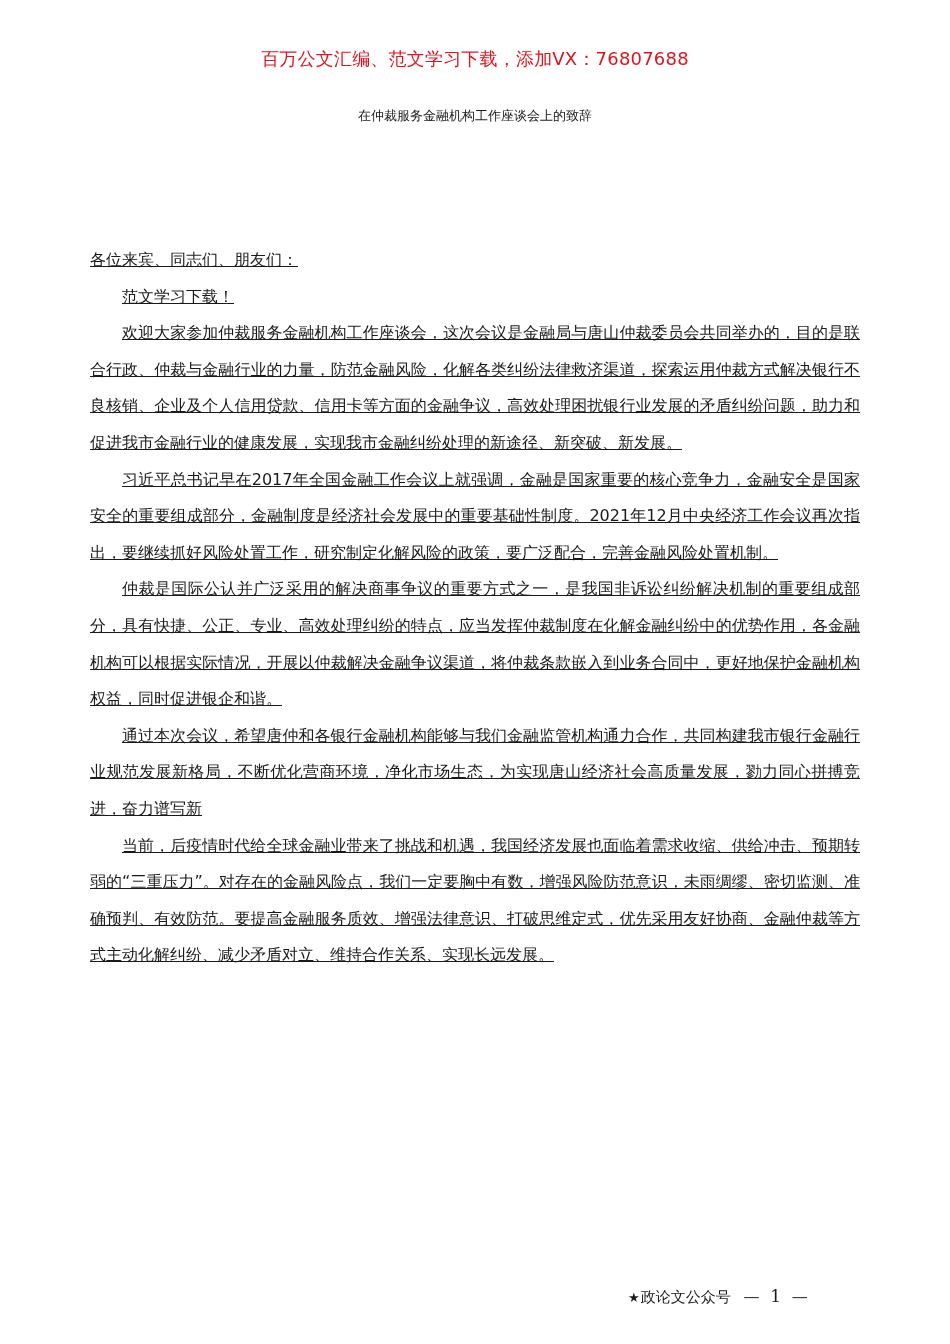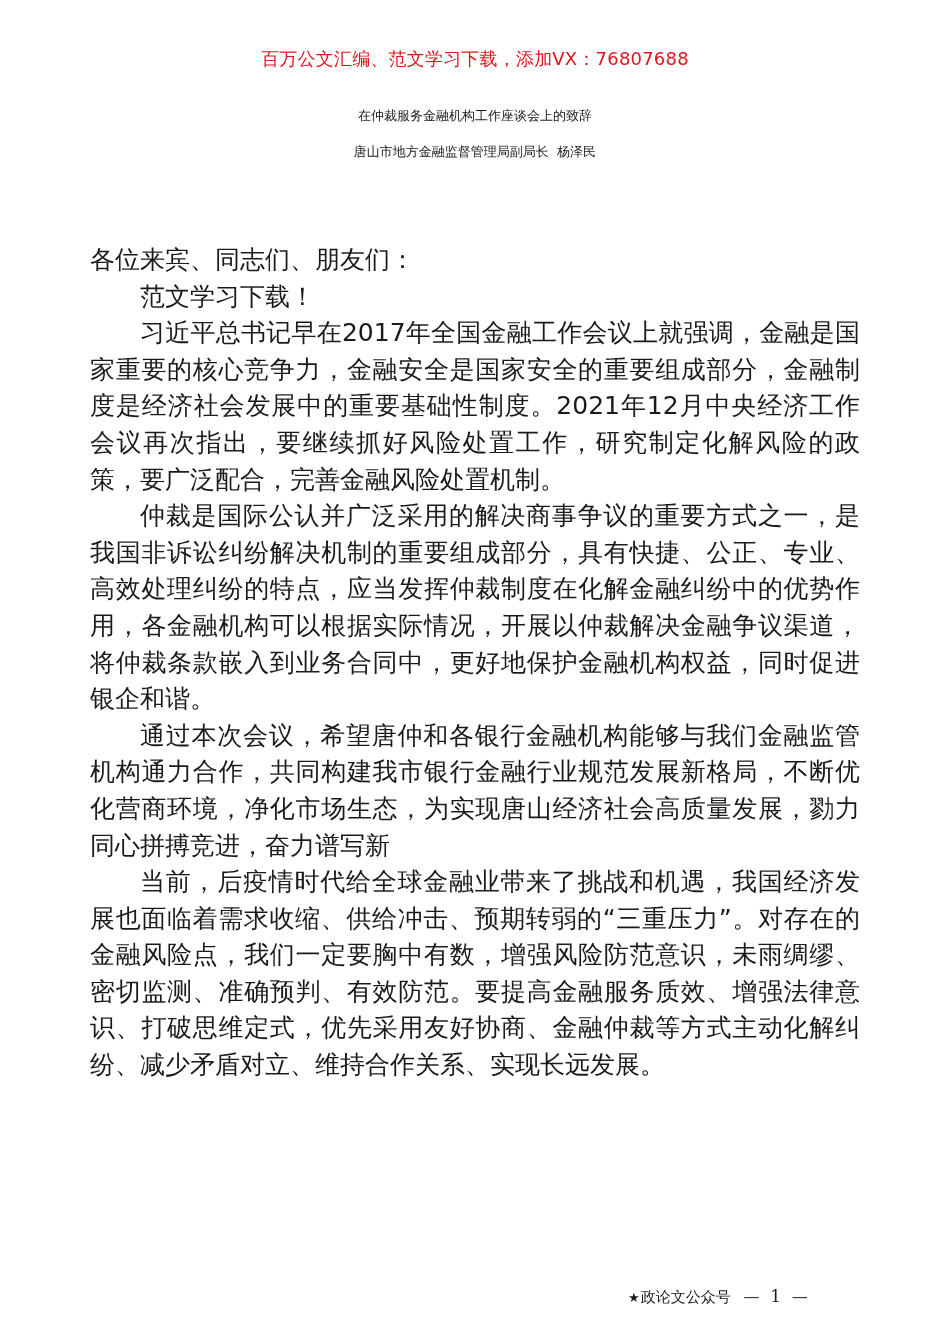--- a/index.html
+++ b/index.html
@@ -46,27 +46,28 @@
       color: #1a1a1a;
       white-space: pre;
     }
     .body-text {
       position: absolute;
       top: 242px;
       left: 90px;
       width: 770px;
     }
     .salutation, .para {
-      font-size: 25px;
+      font-size: 16px;
       line-height: 36.6px;
       text-align: justify;
       text-align-last: left;
       margin: 0;
       color: #1a1a1a;
       word-break: break-all;
+      text-decoration: underline;
     }
     .para.indent {
       text-indent: 2em;
     }
     .footer {
       position: absolute;
       top: 1284px;
       left: 628px;
       font-size: 15px;
       line-height: 24px;
@@ -87,26 +88,26 @@
   </style>
 </head>
 <body>
 
 <div class="page">
 
   <div class="watermark-header">百万公文汇编、范文学习下载，添加VX：76807688</div>
 
   <div class="title-block">
     <div class="title-line">在仲裁服务金融机构工作座谈会上的致辞</div>
-    <div class="title-line">唐山市地方金融监督管理局副局长  杨泽民</div>
   </div>
 
   <div class="body-text">
     <p class="salutation">各位来宾、同志们、朋友们：</p>
     <p class="para indent">范文学习下载！</p>
+    <p class="para indent">欢迎大家参加仲裁服务金融机构工作座谈会，这次会议是金融局与唐山仲裁委员会共同举办的，目的是联合行政、仲裁与金融行业的力量，防范金融风险，化解各类纠纷法律救济渠道，探索运用仲裁方式解决银行不良核销、企业及个人信用贷款、信用卡等方面的金融争议，高效处理困扰银行业发展的矛盾纠纷问题，助力和促进我市金融行业的健康发展，实现我市金融纠纷处理的新途径、新突破、新发展。</p>
     <p class="para indent">习近平总书记早在2017年全国金融工作会议上就强调，金融是国家重要的核心竞争力，金融安全是国家安全的重要组成部分，金融制度是经济社会发展中的重要基础性制度。2021年12月中央经济工作会议再次指出，要继续抓好风险处置工作，研究制定化解风险的政策，要广泛配合，完善金融风险处置机制。</p>
     <p class="para indent">仲裁是国际公认并广泛采用的解决商事争议的重要方式之一，是我国非诉讼纠纷解决机制的重要组成部分，具有快捷、公正、专业、高效处理纠纷的特点，应当发挥仲裁制度在化解金融纠纷中的优势作用，各金融机构可以根据实际情况，开展以仲裁解决金融争议渠道，将仲裁条款嵌入到业务合同中，更好地保护金融机构权益，同时促进银企和谐。</p>
     <p class="para indent">通过本次会议，希望唐仲和各银行金融机构能够与我们金融监管机构通力合作，共同构建我市银行金融行业规范发展新格局，不断优化营商环境，净化市场生态，为实现唐山经济社会高质量发展，勠力同心拼搏竞进，奋力谱写新</p>
     <p class="para indent">当前，后疫情时代给全球金融业带来了挑战和机遇，我国经济发展也面临着需求收缩、供给冲击、预期转弱的“三重压力”。对存在的金融风险点，我们一定要胸中有数，增强风险防范意识，未雨绸缪、密切监测、准确预判、有效防范。要提高金融服务质效、增强法律意识、打破思维定式，优先采用友好协商、金融仲裁等方式主动化解纠纷、减少矛盾对立、维持合作关系、实现长远发展。</p>
   </div>
 
   <div class="footer">
     <span class="star">★</span><span>政论文公众号</span>
     <span class="dash" style="margin-left:8px;">—</span>
     <span class="page-num">1</span>

